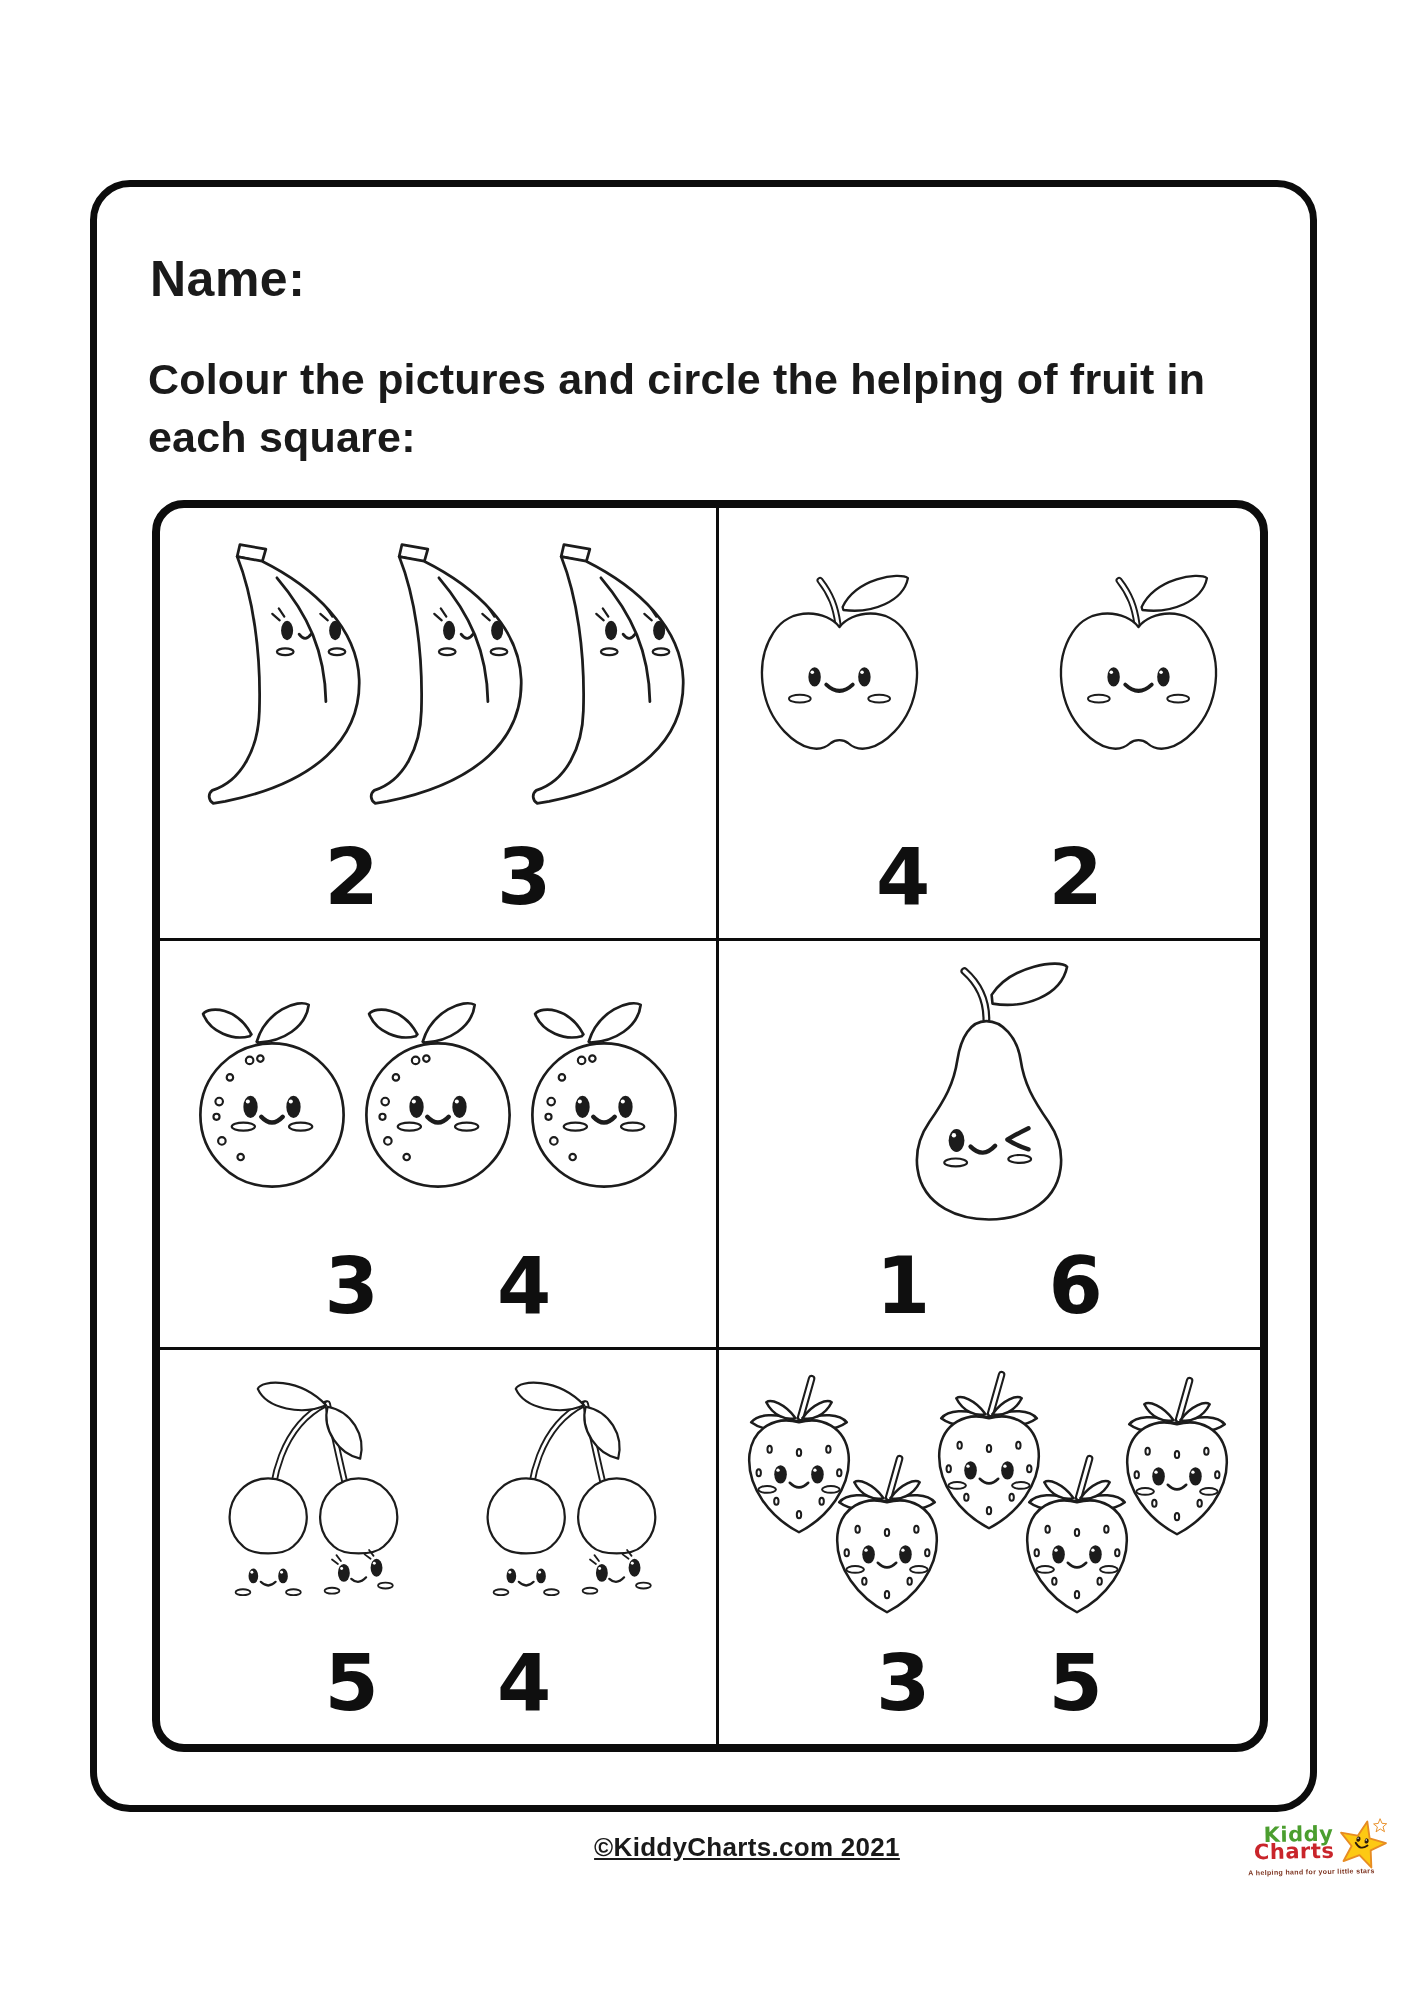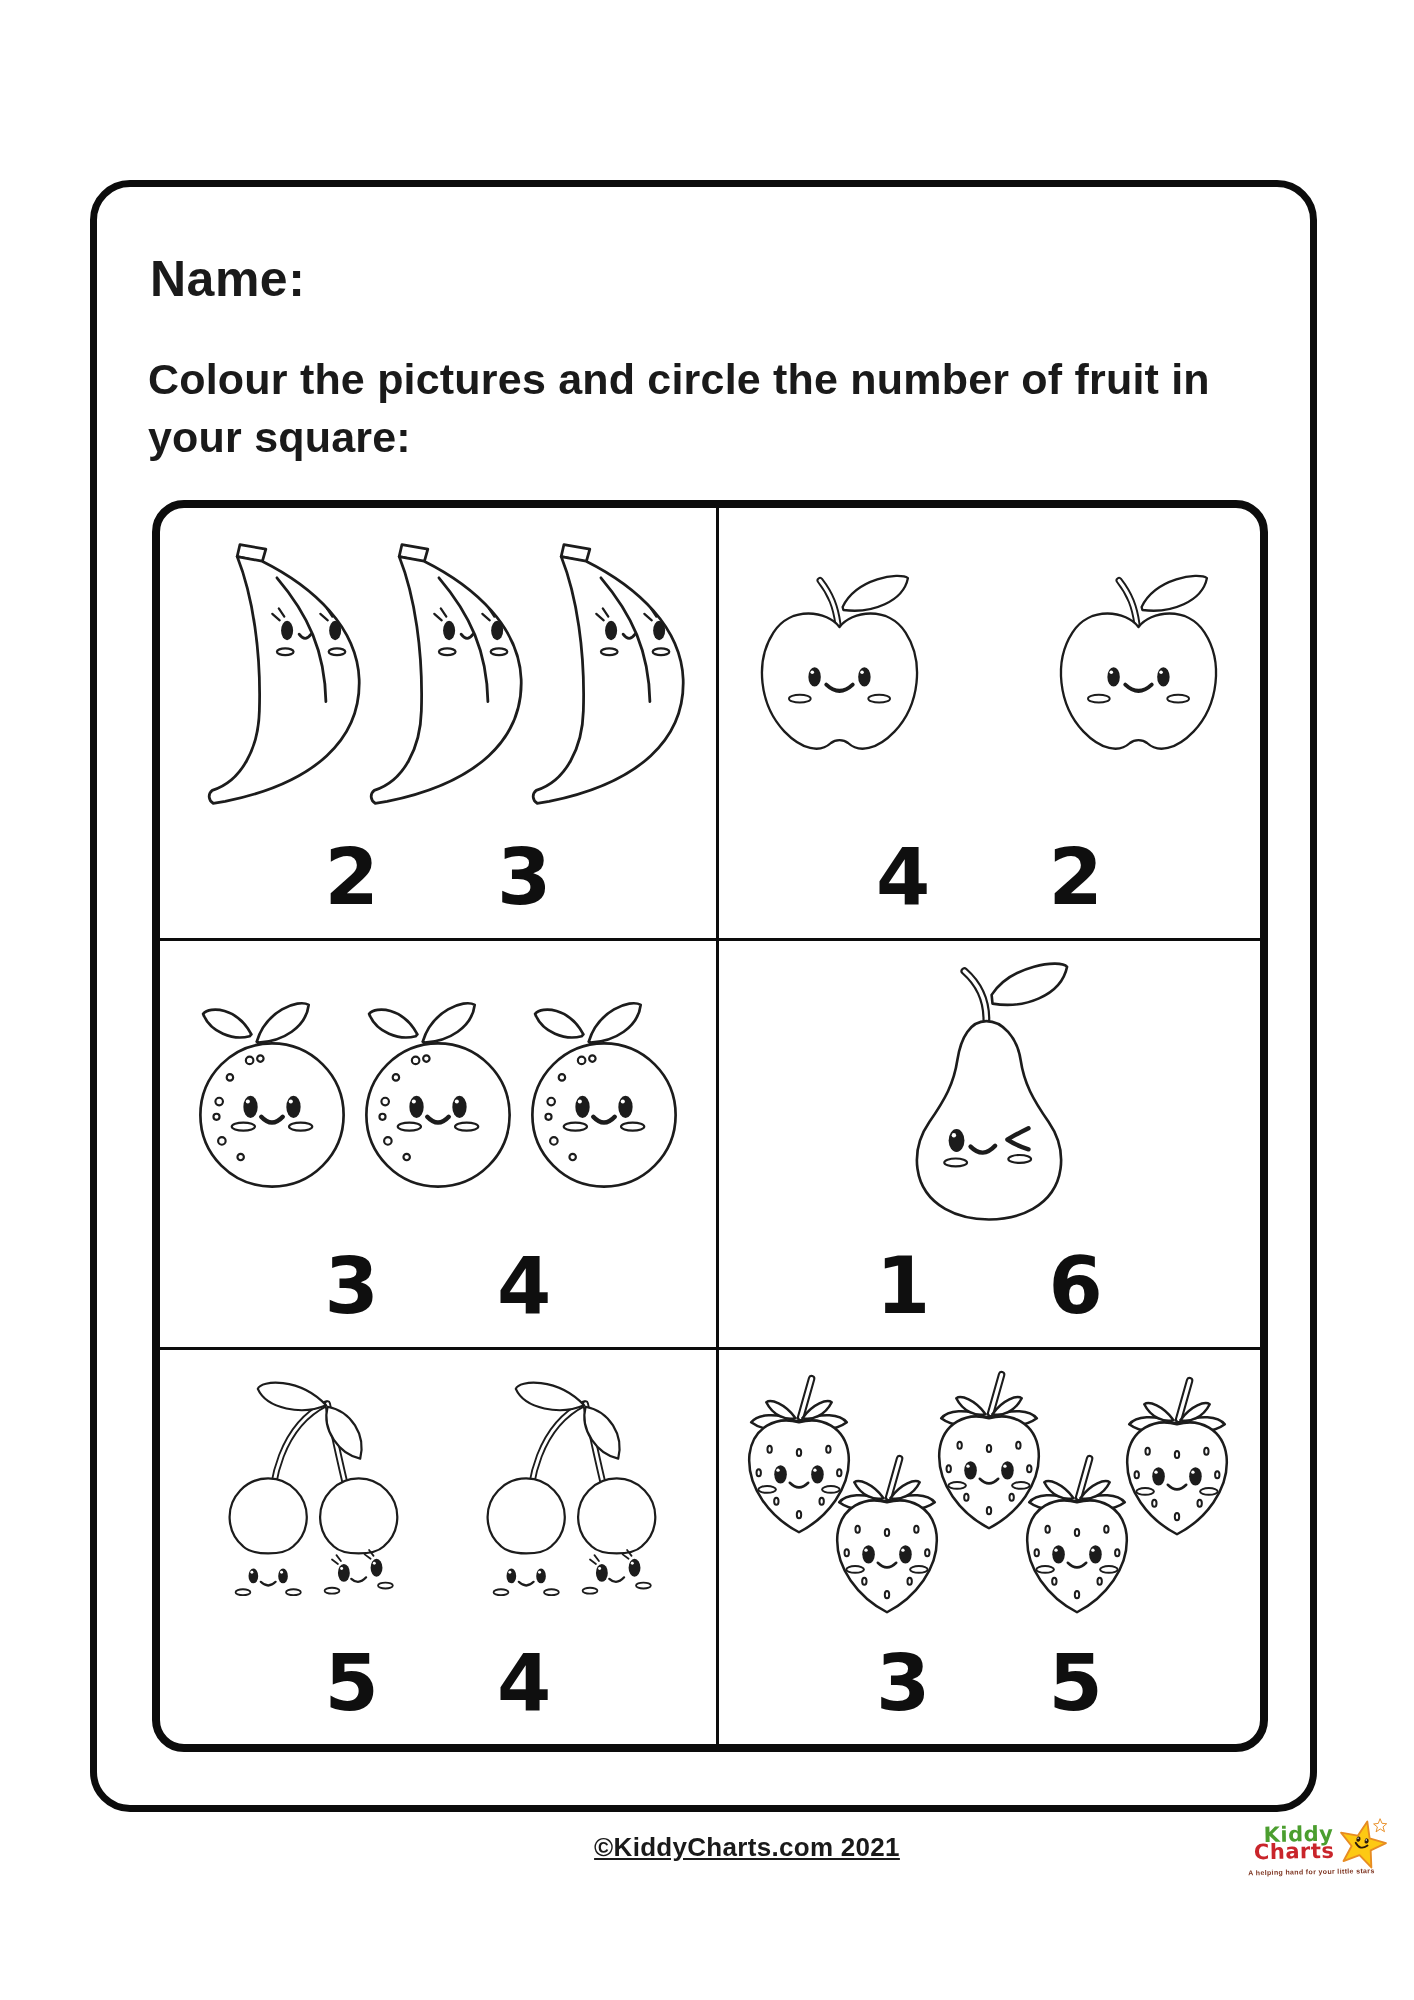--- a/index.html
+++ b/index.html
@@ -183,21 +183,21 @@
       <path d="M23,31 Q29.5,38.5 36,31" fill="none" stroke="#2b1a0a" stroke-width="2" stroke-linecap="round"></path>
     </g>
     <polygon points="50,4 52,9 57,9.5 53,12.8 54.5,18 50,15 45.5,18 47,12.8 43,9.5 48,9" fill="#ffffff" stroke="#e78c23" stroke-width="1" stroke-linejoin="round"></polygon>
   </symbol>
 </svg>
 
 <div class="page-border"></div>
 
 <div class="name-label">Name:</div>
 
-<div class="instructions">Colour the pictures and circle the number of fruit in your square:</div>
+<div class="instructions">Colour the pictures and circle the helping of fruit in each square:</div>
 
 <div class="worksheet-grid">
 
   <div class="cell br bb">
     <div class="fruits tight">
       <svg width="176" height="268">
           <use href="#s-banana"></use>
         </svg>
       <svg width="176" height="268">
           <use href="#s-banana"></use>

